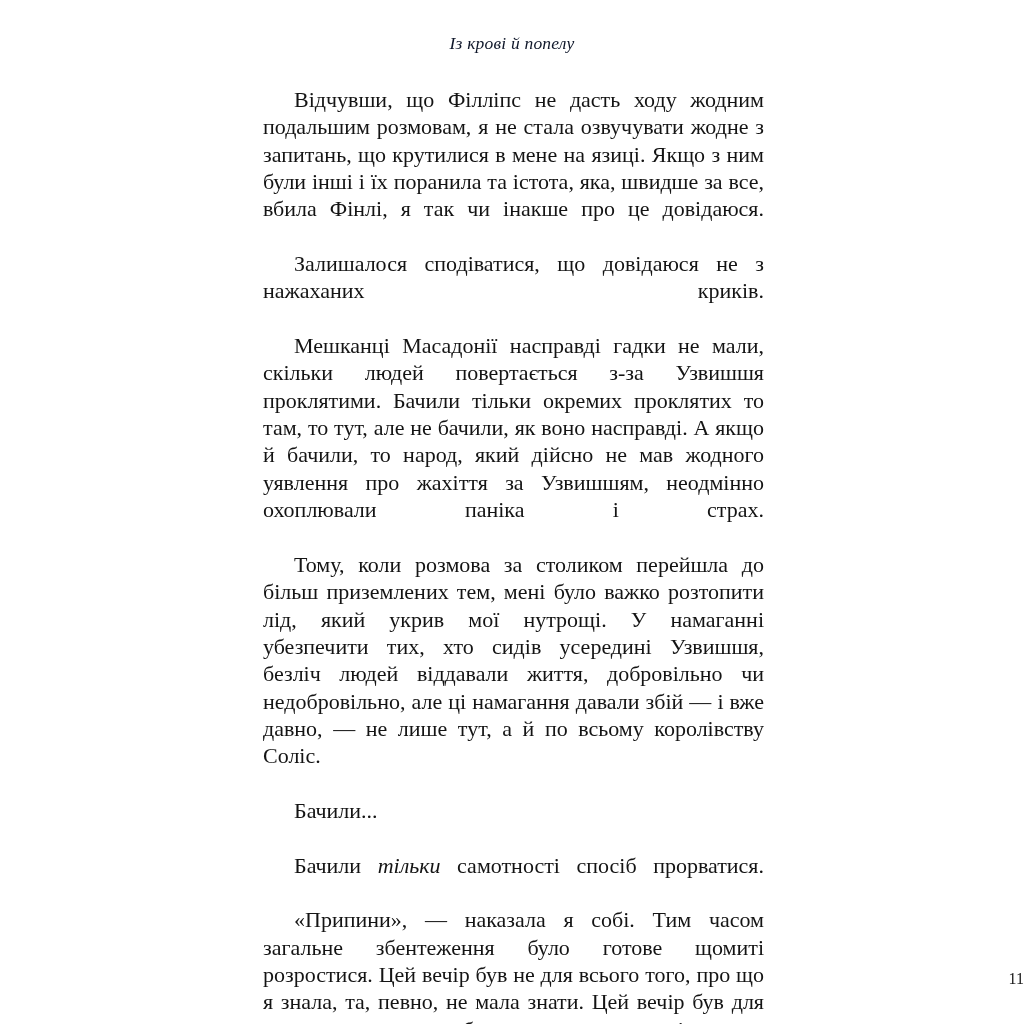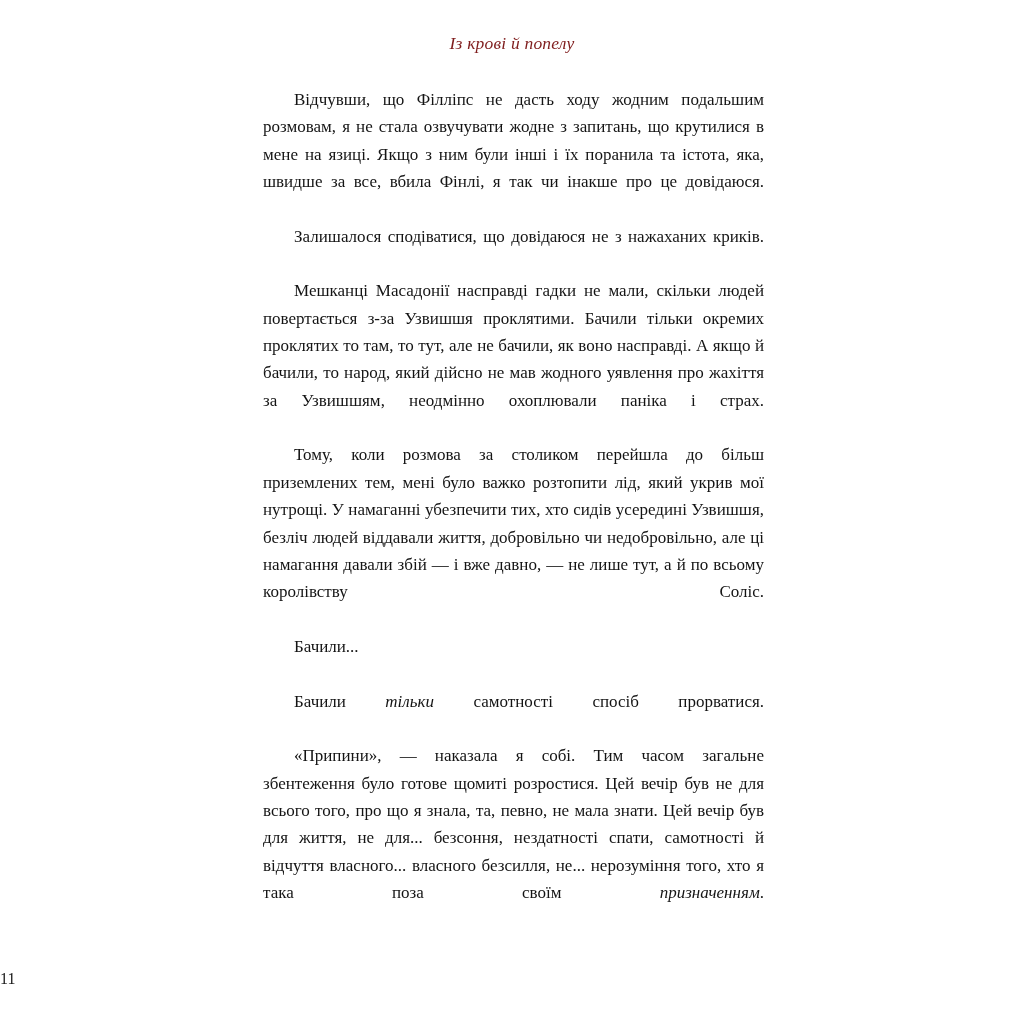--- a/index.html
+++ b/index.html
@@ -24,35 +24,35 @@
   
   .running-head {
     position: absolute;
     top: 33px;
     left: 0;
     width: 1024px;
     text-align: center;
     font-style: italic;
     font-size: 17.5px;
     letter-spacing: 0.2px;
-    color: #7f1d1d;
+    color: #0f172a;
   }
 
   
   .text-block {
     position: absolute;
     top: 86px;
     left: 263px;
     width: 501px;
   }
 
   .para {
     margin: 0;
     text-indent: 31px;
-    font-size: 17px;
+    font-size: 22px;
     line-height: 27.35px;
     text-align: justify;
     text-justify: inter-word;
     word-spacing: 0.2px;
     hyphens: manual;
     color: #141414;
   }
 
   
   .para::after {
@@ -64,21 +64,21 @@
   .para em {
     font-style: italic;
   }
 
   
   .folio {
     position: absolute;
     top: 970px;
     left: 0;
     width: 1024px;
-    text-align: left;
+    text-align: right;
     font-size: 16px;
     color: #1a1a1a;
   }
 </style>
 </head>
 <body>
 
 <div class="page" style="background: rgb(255, 255, 255); color: rgb(20, 20, 20);">
 
   <div class="running-head">Із крові й попелу</div>

